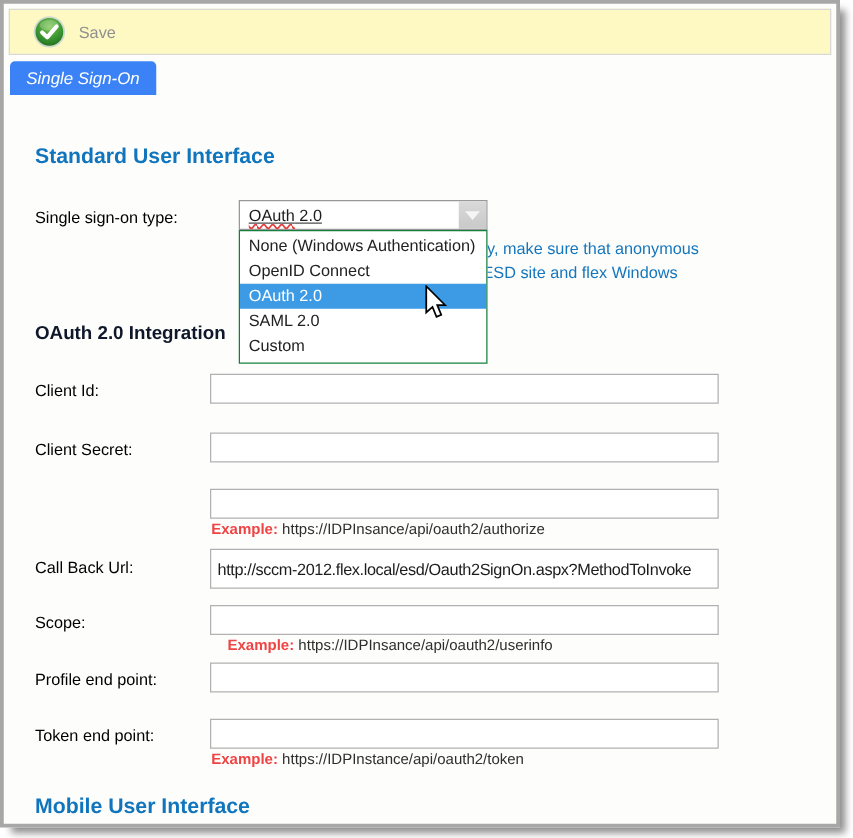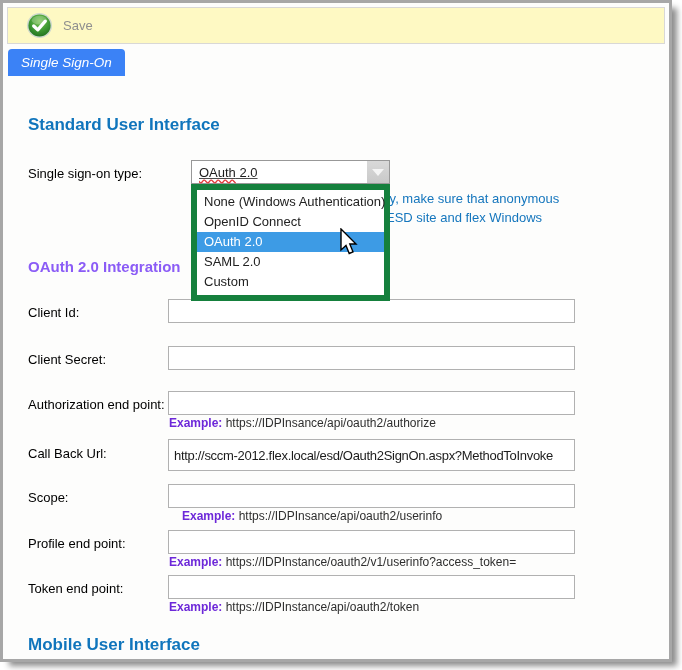--- a/index.html
+++ b/index.html
@@ -26,32 +26,32 @@
   .tab {
     position: absolute; left: 5px; top: 46px; height: 27px;
     background: #3b82f6; color: #ffffff; font-size: 13.5px;
     line-height: 27px; padding: 0 13px; border-radius: 4px 4px 0 0; font-style: italic;
   }
 
   
   .content { position: absolute; left: 3px; top: 73px; right: 3px; bottom: 3px; background: #fdfdfc; }
 
   .h-main { position: absolute; left: 22px; color: #1075bc; font-weight: bold; font-size: 17px; }
-  .h-sub  { position: absolute; left: 22px; color: #8b5cf6; font-weight: bold; font-size: 15px; }
+  .h-sub  { position: absolute; left: 22px; color: #0f172a; font-weight: bold; font-size: 15px; }
 
   .fld-label { position: absolute; left: 22px; font-size: 13px; color: #000000; white-space: nowrap; }
 
   .txt-input {
     position: absolute; left: 162px; width: 407px; height: 24px;
     border: 1px solid #b1b1b1; background: #ffffff; font-size: 13px;
     font-family: "Liberation Sans", sans-serif; padding: 0 5px; color: #1c1c1c;
     border-radius: 0; outline: none; letter-spacing: -0.3px;
   }
   .example { position: absolute; left: 163px; font-size: 12px; color: #2e2e2e; white-space: nowrap; }
-  .example b { color: #6d28d9; }
+  .example b { color: #ef4444; }
 
   
   .info-text { position: absolute; left: 380px; font-size: 13px; color: #1576bd; line-height: 19px; white-space: nowrap; }
 
   
   .combo {
     position: absolute; left: 185px; top: 84px; width: 199px; height: 24px;
     background: #ffffff; border: 1px solid #989898; display: flex; align-items: center;
   }
   .combo-value { font-size: 13px; color: #1c1c1c; padding-left: 7px; flex: 1;
@@ -62,21 +62,21 @@
     display: flex; align-items: center; justify-content: center;
   }
   .combo-arrow-btn .tri {
     width: 0; height: 0; border-left: 6px solid transparent;
     border-right: 6px solid transparent; border-top: 7px solid #f5f5f5;
   }
 
   
   .dropdown {
     position: absolute; left: 185px; top: 108px; width: 199px;
-    background: #ffffff; border: 6px solid #15803d; padding: 2px 0 3px 0; z-index: 5;
+    background: #ffffff; border: 1px solid #15803d; padding: 2px 0 3px 0; z-index: 5;
     list-style: none;
   }
   .dropdown li { font-size: 13px; color: #222; height: 20px; line-height: 20px; padding-left: 7px; white-space: nowrap; }
   .dropdown li.hl { background: #3d9be5; color: #ffffff; }
 
   .cursor { position: absolute; left: 332px; top: 152px; z-index: 9; }
 </style>
 </head>
 <body>
 
@@ -132,34 +132,32 @@
     </svg>
 
     <div class="h-sub" style="top:182px;">OAuth 2.0 Integration</div>
 
     <div class="fld-label" style="top:229px;">Client Id:</div>
     <input class="txt-input" style="top: 223px;" value="">
 
     <div class="fld-label" style="top:276px;">Client Secret:</div>
     <input class="txt-input" style="top: 270px;" value="">
 
-    <div class="fld-label" style="top:321px;">Authorization end point:</div>
     <input class="txt-input" style="top: 315px;" value="">
     <div class="example" style="top:340px;"><b>Example:</b><span> https://IDPInsance/api/oauth2/authorize</span></div>
 
     <div class="fld-label" style="top:370px;">Call Back Url:</div>
     <input class="txt-input" style="top: 363px; height: 32px;" value="http://sccm-2012.flex.local/esd/Oauth2SignOn.aspx?MethodToInvoke">
 
     <div class="fld-label" style="top:414px;">Scope:</div>
     <input class="txt-input" style="top: 408px;" value="">
     <div class="example" style="top:433px;padding-left:13px;"><b>Example:</b><span> https://IDPInsance/api/oauth2/userinfo</span></div>
 
     <div class="fld-label" style="top:460px;">Profile end point:</div>
     <input class="txt-input" style="top: 454px;" value="">
-    <div class="example" style="top:479px;"><b>Example:</b><span> https://IDPInstance/oauth2/v1/userinfo?access_token=</span></div>
 
     <div class="fld-label" style="top:505px;">Token end point:</div>
     <input class="txt-input" style="top: 499px;" value="">
     <div class="example" style="top:524px;"><b>Example:</b><span> https://IDPInstance/api/oauth2/token</span></div>
 
     <div class="h-main" style="top:559px;">Mobile User Interface</div>
 
   </div>
 </div>
 

